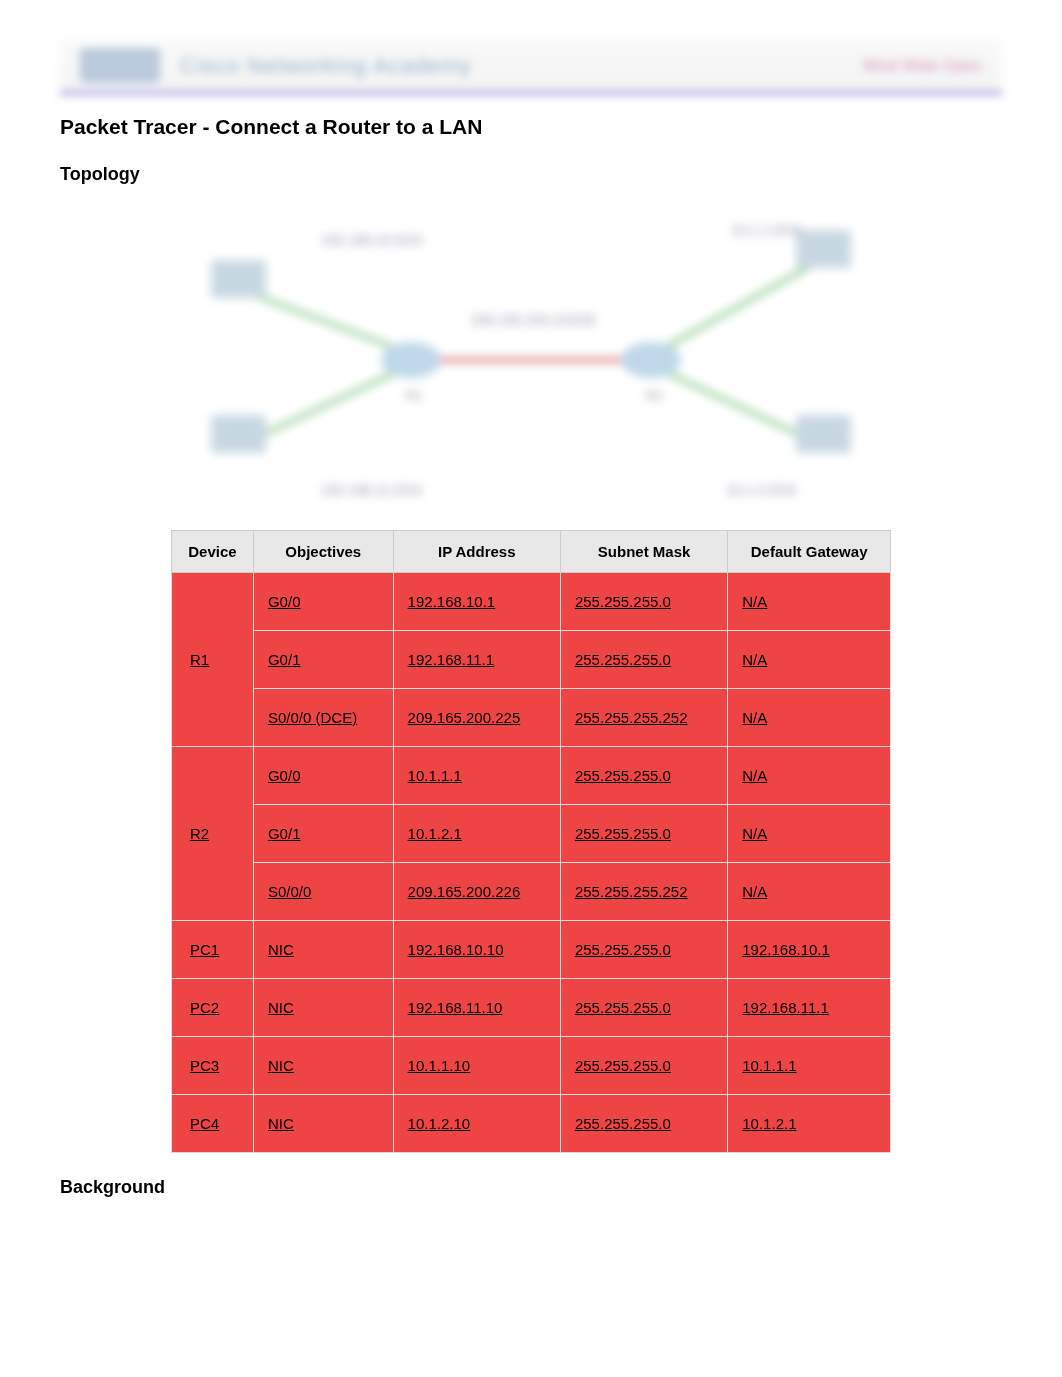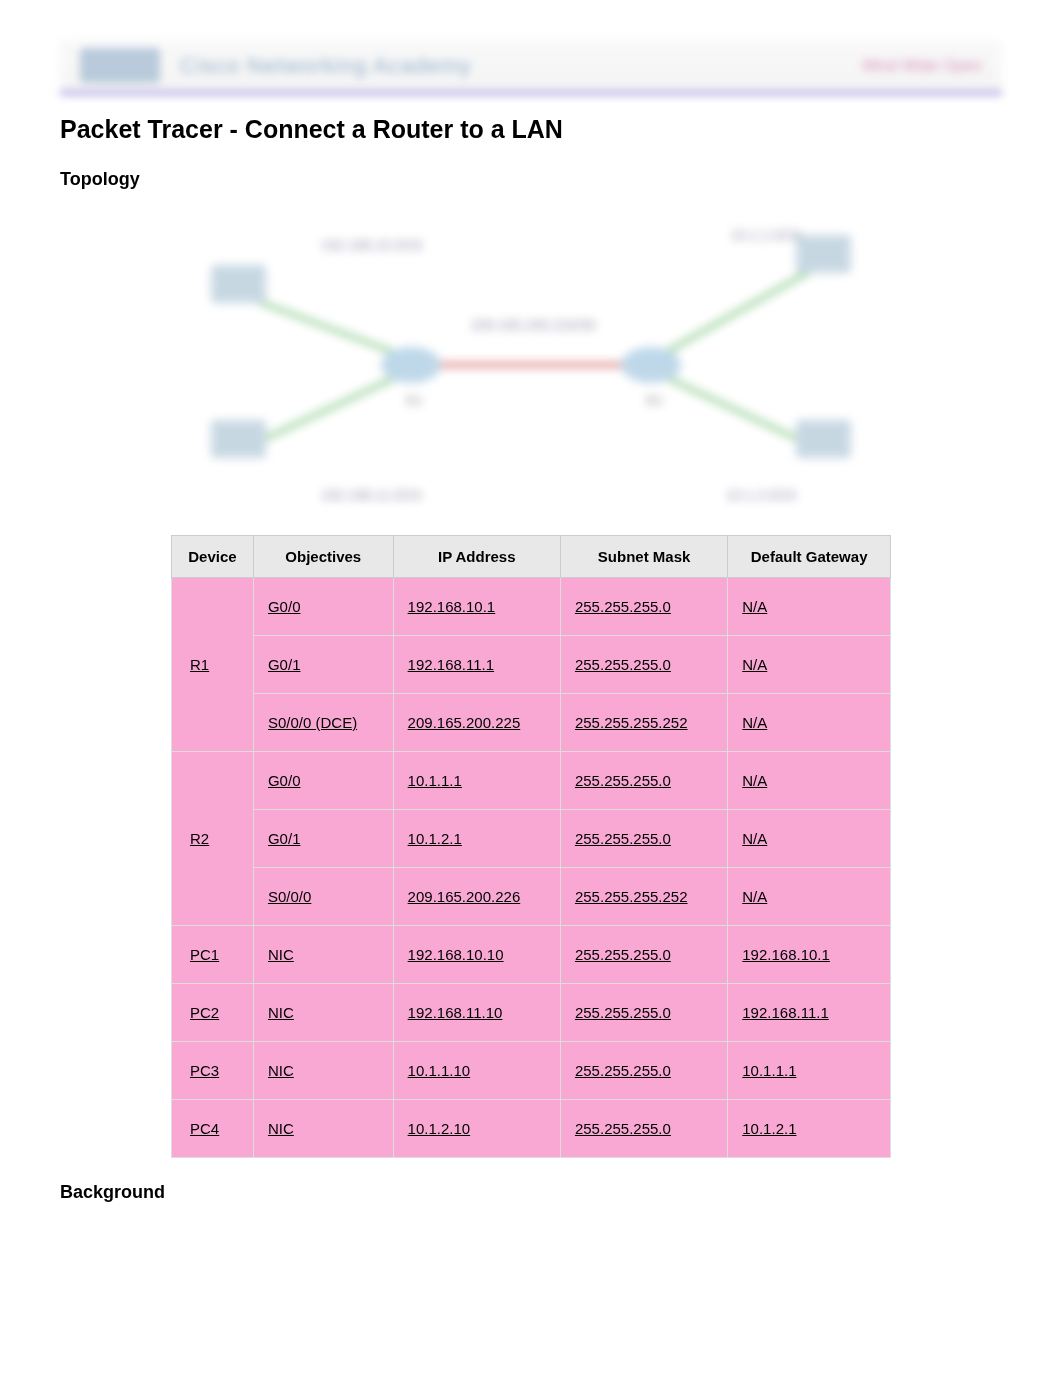--- a/index.html
+++ b/index.html
@@ -39,21 +39,21 @@
       color: #4a7ba8;
       font-size: 22px;
       letter-spacing: 1px;
     }
     .header-right {
       margin-left: auto;
       color: #b84a8a;
       font-size: 16px;
     }
     h1.title {
-      font-size: 25px;
+      font-size: 21px;
       font-weight: bold;
       color: #000;
       margin: 20px 0 25px 0;
     }
     h2.section {
       font-size: 18px;
       font-weight: bold;
       color: #000;
       margin: 24px 0 15px 0;
     }
@@ -66,21 +66,21 @@
       position: relative;
     }
     .topology svg {
       width: 100%;
       height: 100%;
     }
     .addr-table {
       width: 720px;
       margin: 10px auto 20px auto;
       border-collapse: collapse;
-      background: #f9a8d4;
+      background: #ef4444;
     }
     .addr-table thead th {
       background: #e8e8e8;
       font-weight: bold;
       font-size: 15px;
       text-align: center;
       padding: 12px 10px;
       border: 1px solid #ccc;
     }
     .addr-table tbody td {

